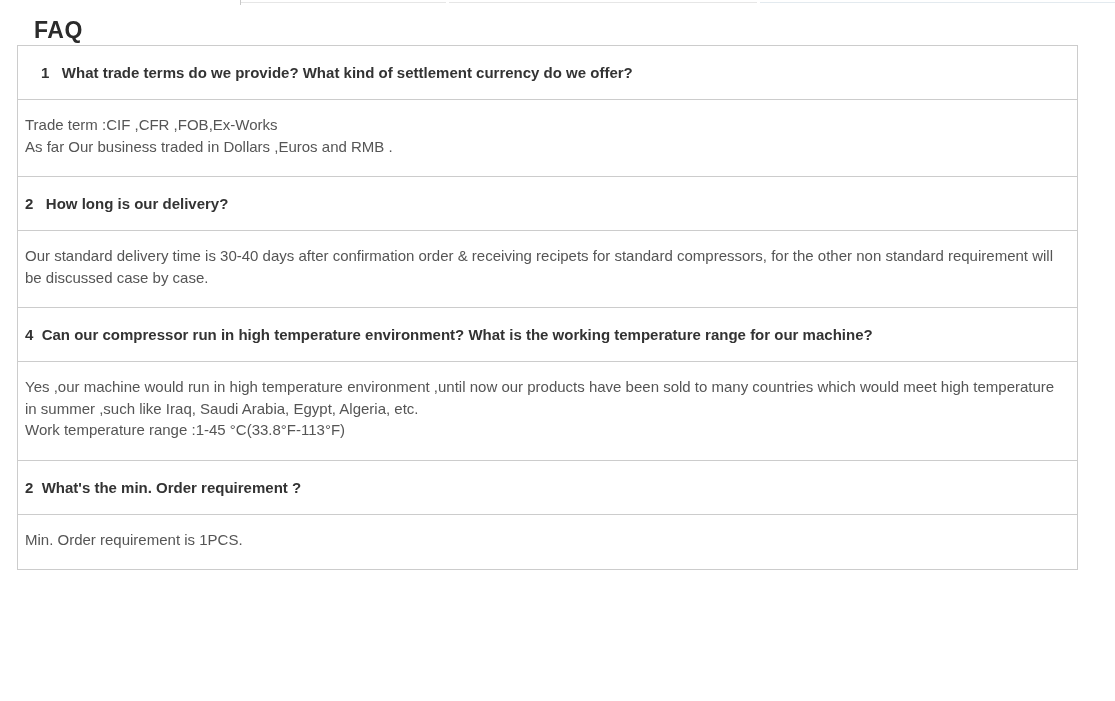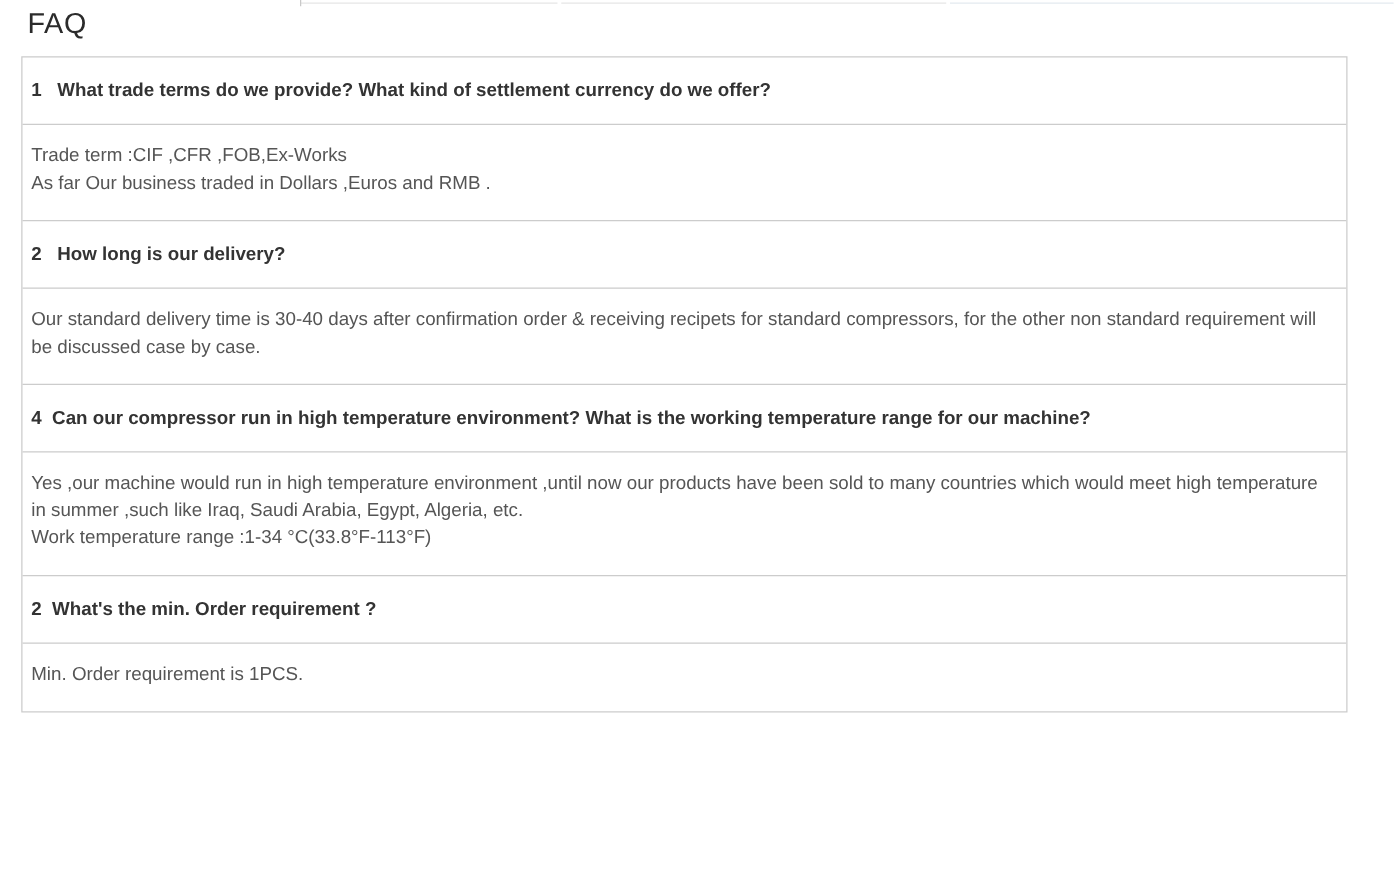--- a/index.html
+++ b/index.html
@@ -35,24 +35,24 @@
     left: 240px;
     top: 0;
     width: 1px;
     height: 5px;
     background: #c9c9c9;
   }
   .page-title {
     position: absolute;
     left: 18px;
     top: 1px;
-    margin: 4px;
+    margin: 16px;
     font-size: 23px;
     line-height: 27px;
-    font-weight: 400;
+    font-weight: 700;
     color: var(--heading);
     letter-spacing: 0.5px;
   }
   .faq-table {
     position: absolute;
     left: 17px;
     top: 45px;
     width: 1061px;
     border: 1px solid var(--border);
     background: #ffffff;
@@ -61,21 +61,21 @@
     border-top: 1px solid var(--border);
     white-space: pre-wrap;
     font-size: 15px;
   }
   .q-row {
     padding: 16px 8px 16px 7px;
     line-height: 21px;
     font-weight: 700;
     color: var(--question-text);
   }
-  .q-row.first { border-top: none; }
+  .q-row.first { border-top: none; margin-left: 16px; }
   .a-row {
     padding: 14px 8px 19px 7px;
     line-height: 21.5px;
     font-weight: 400;
     color: var(--answer-text);
   }
 </style>
 </head>
 <body>
 
@@ -87,16 +87,16 @@
 <h1 class="page-title">FAQ</h1>
 
 <div class="faq-table" id="faq-table">
     <div class="q-row first">1   What trade terms do we provide? What kind of settlement currency do we offer?</div>
     <div class="a-row">Trade term :CIF ,CFR ,FOB,Ex-Works
 As far Our business traded in Dollars ,Euros and RMB .</div>
     <div class="q-row">2   How long is our delivery?</div>
     <div class="a-row">Our standard delivery time is 30-40 days after confirmation order &amp; receiving recipets for standard compressors, for the other non standard requirement will be discussed case by case.</div>
     <div class="q-row">4  Can our compressor run in high temperature environment? What is the working temperature range for our machine?</div>
     <div class="a-row">Yes ,our machine would run in high temperature environment ,until now our products have been sold to many countries which would meet high temperature in summer ,such like Iraq, Saudi Arabia, Egypt, Algeria, etc.
-Work temperature range :1-34 °C(33.8°F-113°F)</div>
+Work temperature range :1-45 °C(33.8°F-113°F)</div>
     <div class="q-row">2  What's the min. Order requirement ?</div>
     <div class="a-row">Min. Order requirement is 1PCS.</div>
   </div>
 
 </body></html>

